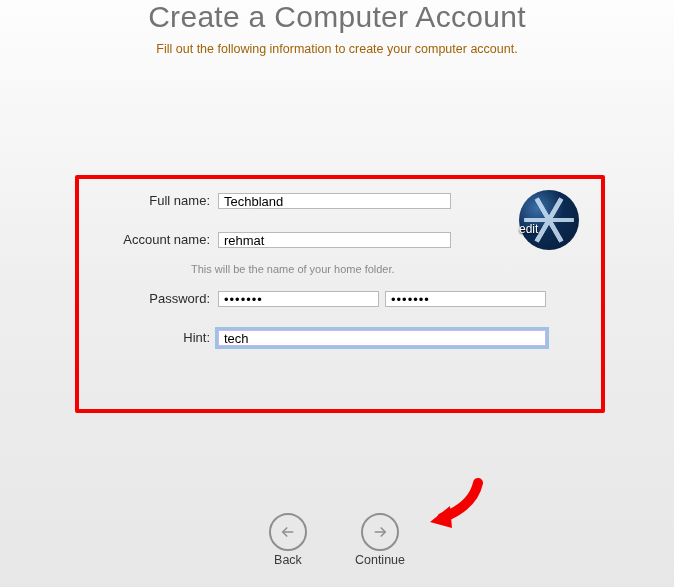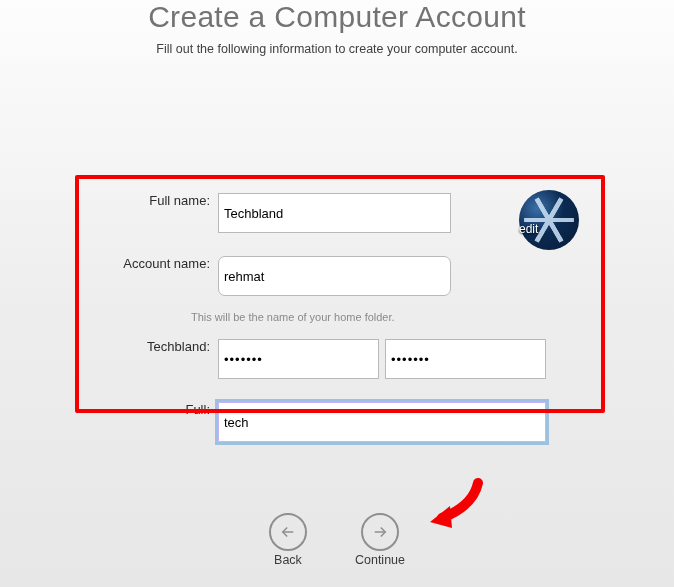--- a/index.html
+++ b/index.html
@@ -1,28 +1,28 @@
 <!DOCTYPE html>
 <html><head>
 <meta charset="utf-8">
 <style>
   html,body{margin:0;padding:0;width:674px;height:587px;
     font-family:-apple-system,"Helvetica Neue",Helvetica,Arial,sans-serif;
     background:linear-gradient(to bottom,#fdfdfd 0%,#eeeeee 50%,#e7e7e7 100%);
     color:#333;overflow:hidden}
   .title{font-size:30px;font-weight:300;color:#737373;text-align:center;
     letter-spacing:0.3px}
-  .subtitle{font-size:12.5px;color:#404040;text-align:center;margin-top:8px}
+  .subtitle{font-size:12.5px;color:#a16207;text-align:center;margin-top:8px}
   .form-zone{position:absolute;left:75px;top:175px;width:522px;height:230px;
     box-sizing:border-box}
   .highlight-box{position:absolute;left:75px;top:175px;width:522px;height:230px;
     border:4px solid #f40000;border-radius:2px;pointer-events:none;z-index:5}
   .row{display:flex;align-items:flex-start;margin-bottom:23px}
   .lbl{width:135px;text-align:right;padding-right:8px;font-size:13px;color:#2b2b2b}
-  .field{height:40px;border:1px solid #b9b9b9;background:#fff;font-size:13px;
+  .field{height:16px;border:1px solid #b9b9b9;background:#fff;font-size:13px;
     padding:0 5px;box-sizing:border-box;font-family:inherit}
   .field.focus{outline:none;border:1px solid #c4b5fd;
     box-shadow:0 0 0 3px rgba(94,158,214,0.55)}
   .helper{font-size:11px;color:#8a8a8a;margin-left:116px;margin-top:-8px;
     margin-bottom:16px}
   .avatar-wrap{position:absolute;right:18px;top:15px;width:60px;height:60px;
     cursor:pointer}
   .avatar{width:60px;height:60px;border-radius:50%;
     background:radial-gradient(circle at 30% 30%,#3a6fa8 0%,#0b2a52 45%,#071b36 100%);
     display:flex;align-items:center;justify-content:center;position:relative;overflow:hidden}
@@ -60,33 +60,33 @@
 
   <div style="height:18px"></div>
 
   <div class="row">
     <div class="lbl">Full name:</div>
     <input class="field" style="width: 233px;" value="Techbland">
   </div>
 
   <div class="row">
     <div class="lbl">Account name:</div>
-    <input class="field" style="width: 233px; border-radius: 7px;" value="rehmat">
+    <input class="field" style="width: 233px;" value="rehmat">
   </div>
   <div class="helper">This will be the name of your home folder.</div>
 
   <div class="row">
-    <div class="lbl">Techbland:</div>
+    <div class="lbl">Password:</div>
     <input class="field" style="width: 161px; letter-spacing: 1px;" value="•••••••">
     <div style="width:6px"></div>
     <input class="field" style="width: 161px; letter-spacing: 1px;" value="•••••••">
   </div>
 
   <div class="row">
-    <div class="lbl">Full:</div>
+    <div class="lbl">Hint:</div>
     <input class="field focus" style="width: 328px;" value="tech">
   </div>
 
 </div>
 
 <div class="highlight-box"></div>
 
 <svg class="arrow-annot" width="60" height="50">
   <path d="M50 5 Q45 28 14 40" stroke="#f40000" stroke-width="10" fill="none" stroke-linecap="round"></path>
   <polygon points="2,44 22,28 24,50" fill="#f40000"></polygon>

